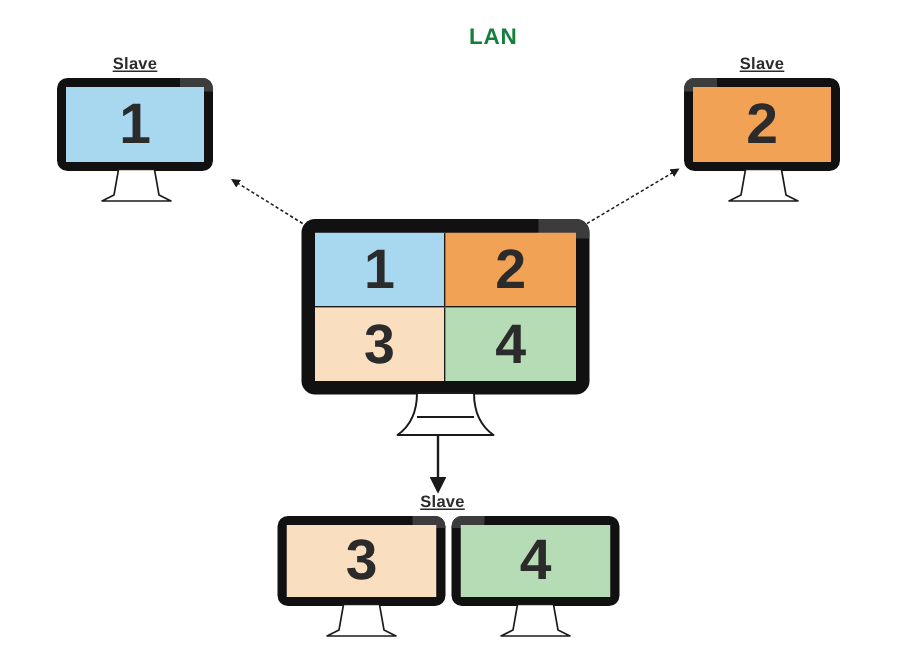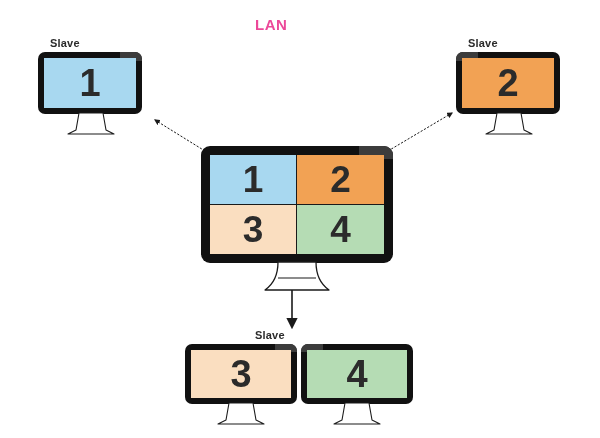--- a/index.html
+++ b/index.html
@@ -6,29 +6,30 @@
   body{
     width:600px;height:438px;
     background:#ffffff;
     font-family:"Liberation Sans","DejaVu Sans",sans-serif;
     overflow:hidden;position:relative;
   }
   #stage{position:absolute;left:0;top:0;width:600px;height:438px;}
 
   .lan-title{
     position:absolute;
-    font-size:15px;font-weight:bold;color:#ec4899;
+    font-size:15px;font-weight:bold;color:#15803d;
     letter-spacing:.5px;white-space:nowrap;
-    text-align:left;
+    text-align:right;
   }
   .mon-label{
     position:absolute;
     font-size:11px;font-weight:bold;color:#2b2b2b;
-    white-space:nowrap;text-align:left;
+    white-space:nowrap;text-align:center;
     letter-spacing:.2px;
+    text-decoration:underline;
   }
 
   
   .monitor{position:absolute;}
   .bezel{
     position:absolute;left:0;top:0;right:0;bottom:0;
     background:#111111;
     border-radius:7px;
     box-sizing:border-box;
     overflow:hidden;

